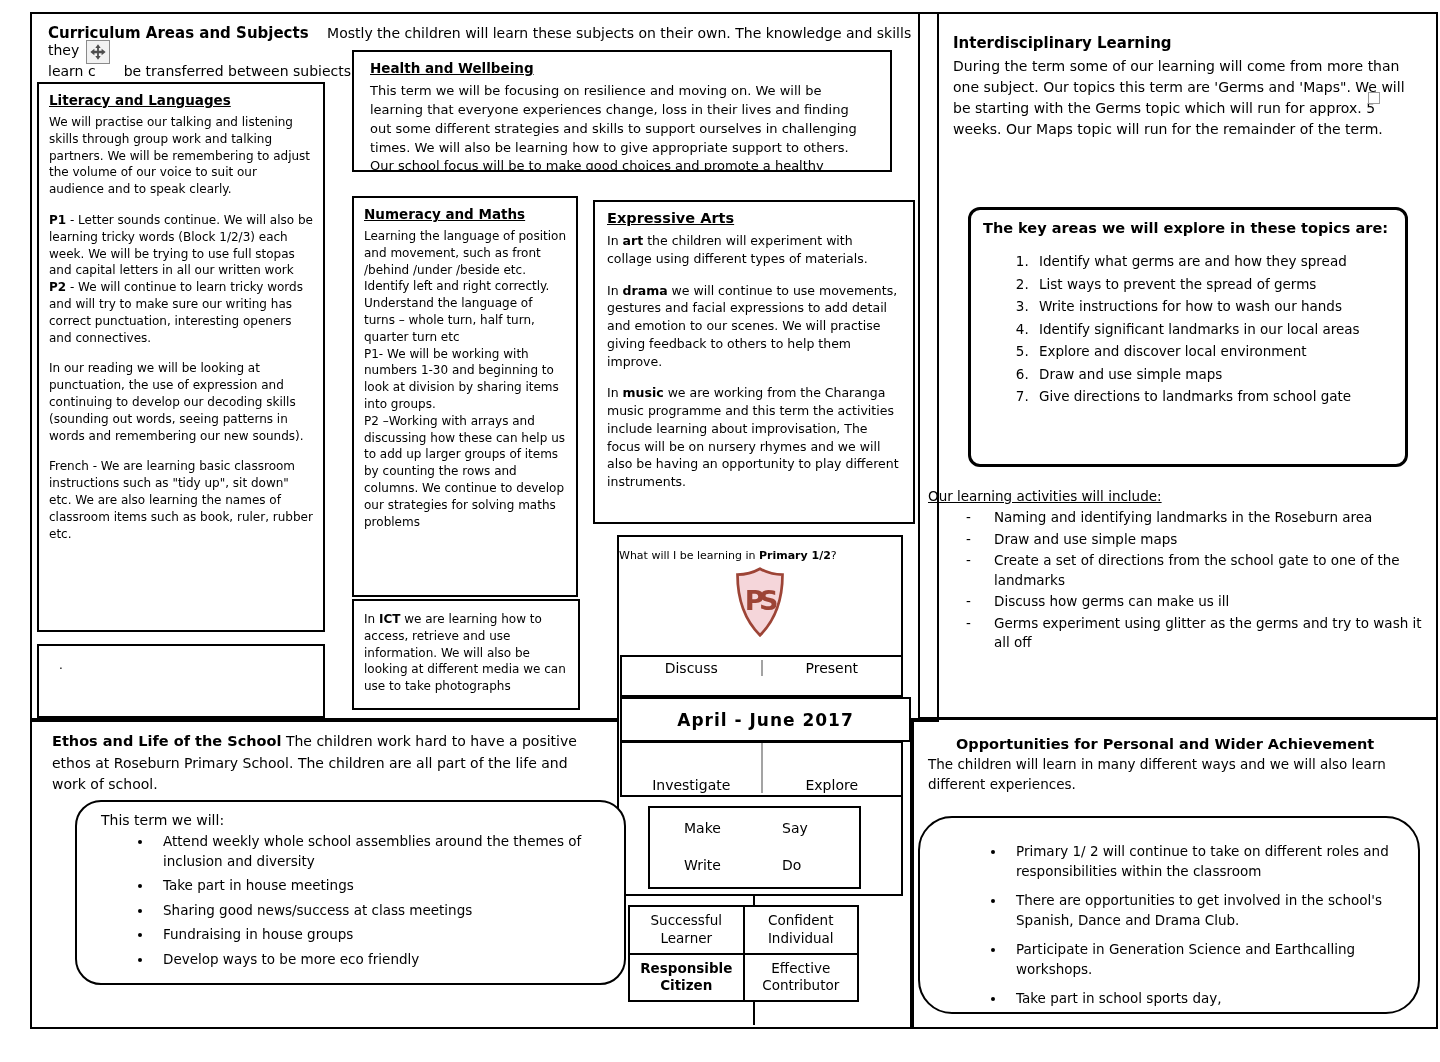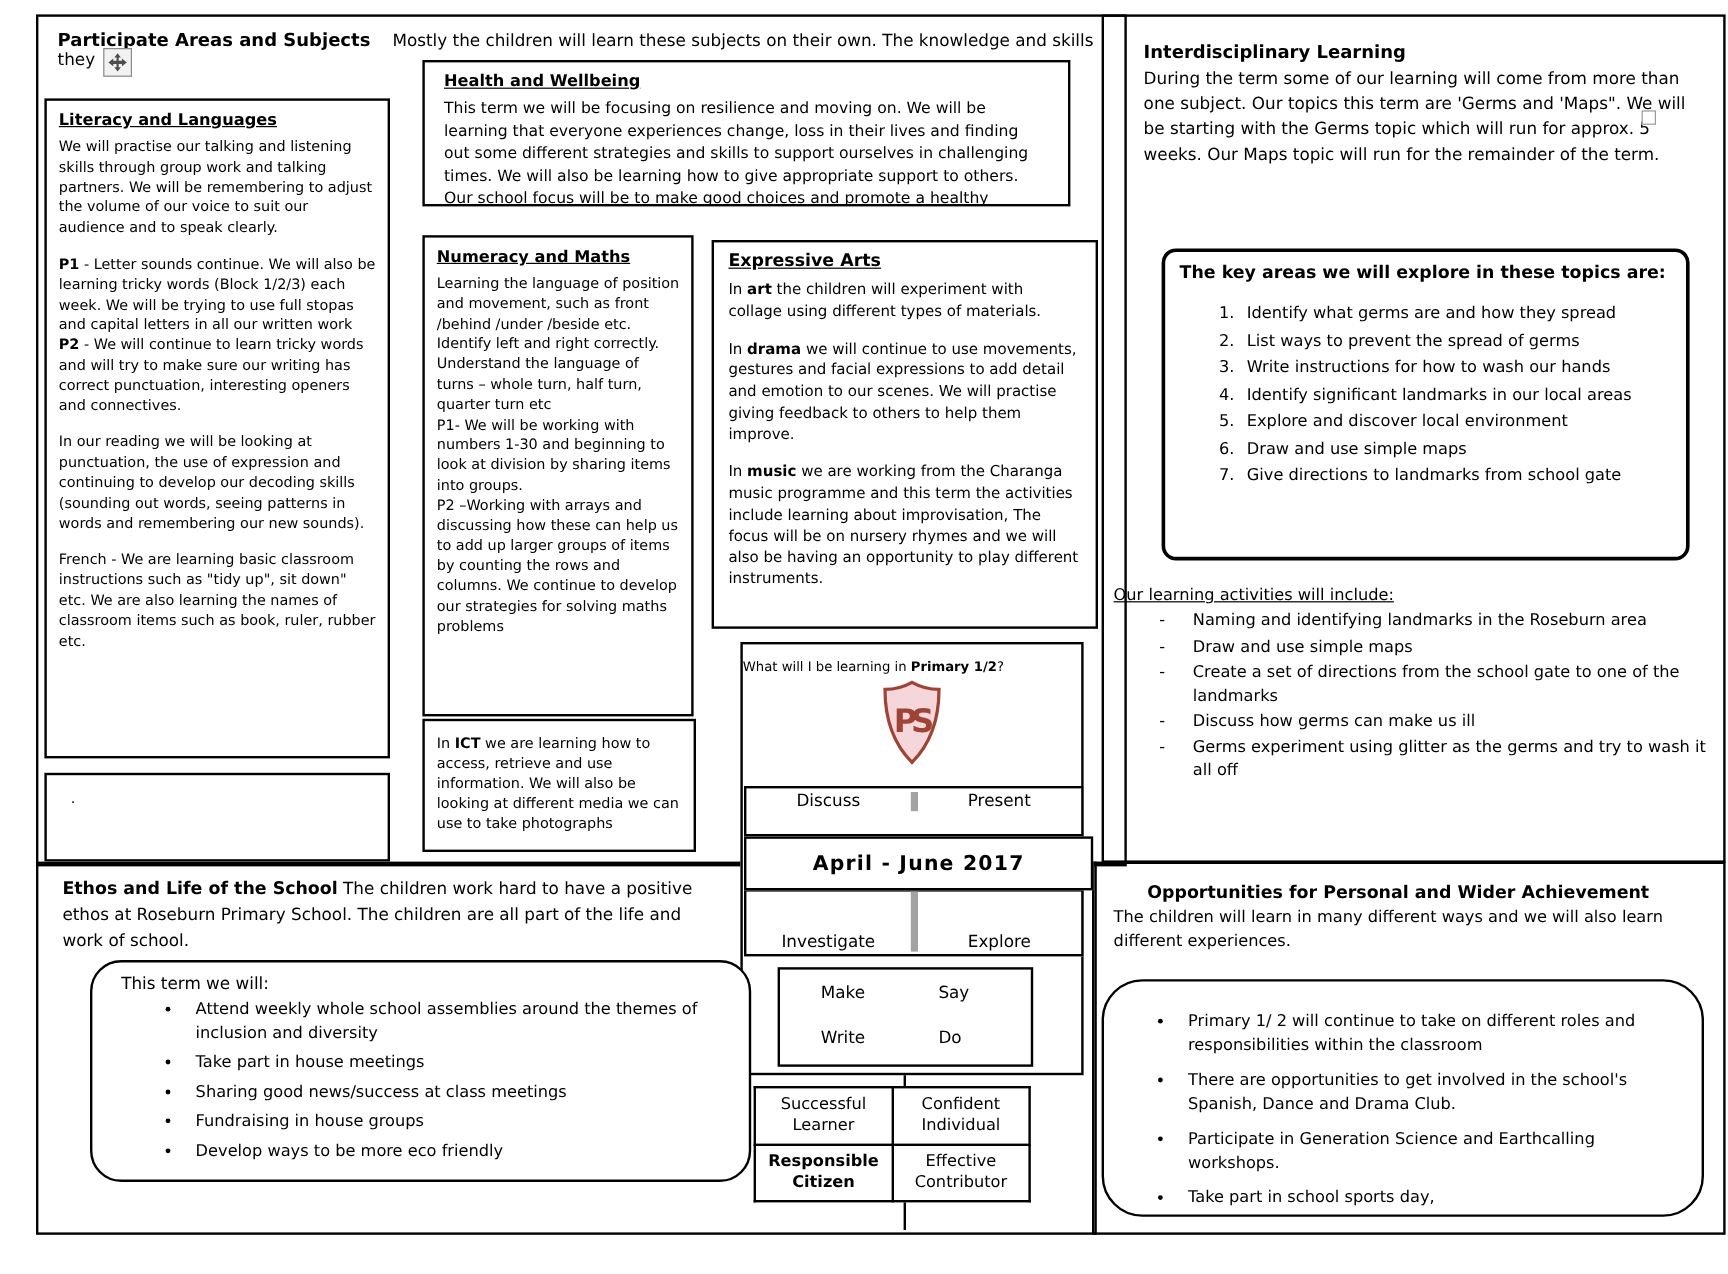--- a/index.html
+++ b/index.html
@@ -14,21 +14,21 @@
   .bold{font-weight:bold;}
   .u{text-decoration:underline;}
   .boxtitle{font-weight:bold;text-decoration:underline;font-size:13.5px;margin:0 0 6px 0;}
   p{margin:0;}
   .gap{height:14px;}
   .sm{font-size:12px;line-height:1.40;}
   .md{font-size:13px;line-height:1.45;}
   
   .cellrow{position:absolute;border:2px solid #000;background:#fff;display:flex;box-sizing:border-box;z-index:3;}
   .cellrow .cell{flex:1;text-align:center;font-size:14px;}
-  .cellrow .cell.first{border-right:6px solid #a3a3a3;}
+  .cellrow .cell.first{border-right:2px solid #a3a3a3;}
   .vline{position:absolute;border-left:2px solid #000;z-index:1;}
   
   table.caps{border-collapse:collapse;width:100%;height:100%;}
   table.caps td{border:2.5px solid #000;text-align:center;font-size:13.5px;line-height:1.3;width:50%;}
   
   ol.nums{margin:16px 0 0 0;padding-left:50px;font-size:13.5px;line-height:1.45;}
   ol.nums li{margin-bottom:3px;padding-left:6px;}
   ul.dash{list-style:none;margin:4px 0 0 0;padding-left:66px;font-size:13.5px;line-height:1.45;}
   ul.dash li{position:relative;margin-bottom:2px;}
   ul.dash li::before{content:"-";position:absolute;left:-28px;}
@@ -44,22 +44,25 @@
 
 <div class="frame" style="left:30px;top:12px;width:905px;height:706px;"></div>
 <div class="frame" style="left:918px;top:12px;width:516px;height:703px;"></div>
 <div class="frame" style="left:30px;top:718px;width:880px;height:307px;"></div>
 <div class="frame" style="left:910px;top:718px;width:524px;height:307px;"></div>
 
 <div class="vline" style="left:753px;top:888px;height:137px;"></div>
 
 <div class="abs" style="left:48px;top:24px;width:870px;font-size:14px;z-index:4;">
   <div>
-    <span class="bold" style="font-size:15px;">Participate Areas and Subjects</span>
+    <span class="bold" style="font-size:15px;">Curriculum Areas and Subjects</span>
     <span style="margin-left:14px;">Mostly the children will learn these subjects on their own. The knowledge and skills they</span>
+  </div>
+  <div style="margin-top:5px;">
+    <span>learn c</span><span style="display:inline-block;width:28px;"></span><span>be transferred between subiects.</span>
   </div>
 </div>
 
 <div class="handle-sq" style="left:86px;top:40px;">
   <svg width="18" height="18" viewBox="0 0 20 20">
     <path d="M10 1.5 L13 5.5 H11 V8.5 H14 V6.5 L18.5 10 L14 13.5 V11.5 H11 V14.5 H13 L10 18.5 L7 14.5 H9 V11.5 H6 V13.5 L1.5 10 L6 6.5 V8.5 H9 V5.5 H7 Z" fill="#4d4d4d"></path>
   </svg>
 </div>
 
 <div class="tbox" style="left:37px;top:82px;width:288px;height:550px;padding:8px 10px;">
@@ -200,20 +203,20 @@
       <li>Fundraising in house groups</li>
       <li>Develop ways to be more eco friendly</li>
     </ul>
 </div>
 
 <div class="abs" style="left:928px;top:736px;width:490px;z-index:2;">
   <p class="bold" style="font-size:14.5px;margin-left:28px;">Opportunities for Personal and Wider Achievement</p>
   <p style="font-size:13.5px;line-height:1.45;margin-top:3px;">The children will learn in many different ways and we will also learn different experiences.</p>
 </div>
 
-<div class="tbox round" style="left:918px;top:816px;width:502px;height:198px;padding:20px 16px 8px 8px;border-radius:34px;">
+<div class="tbox round" style="left:918px;top:816px;width:502px;height:198px;padding:20px 16px 8px 34px;border-radius:34px;">
   <ul class="dots spread">
       <li>Primary 1/ 2 will continue to take on different roles and responsibilities within the classroom</li>
       <li>There are opportunities to get involved in the school's Spanish, Dance and Drama Club.</li>
       <li>Participate in Generation Science and Earthcalling workshops.</li>
       <li>Take part in school  sports day,</li>
     </ul>
 </div>
 
 </body></html>

